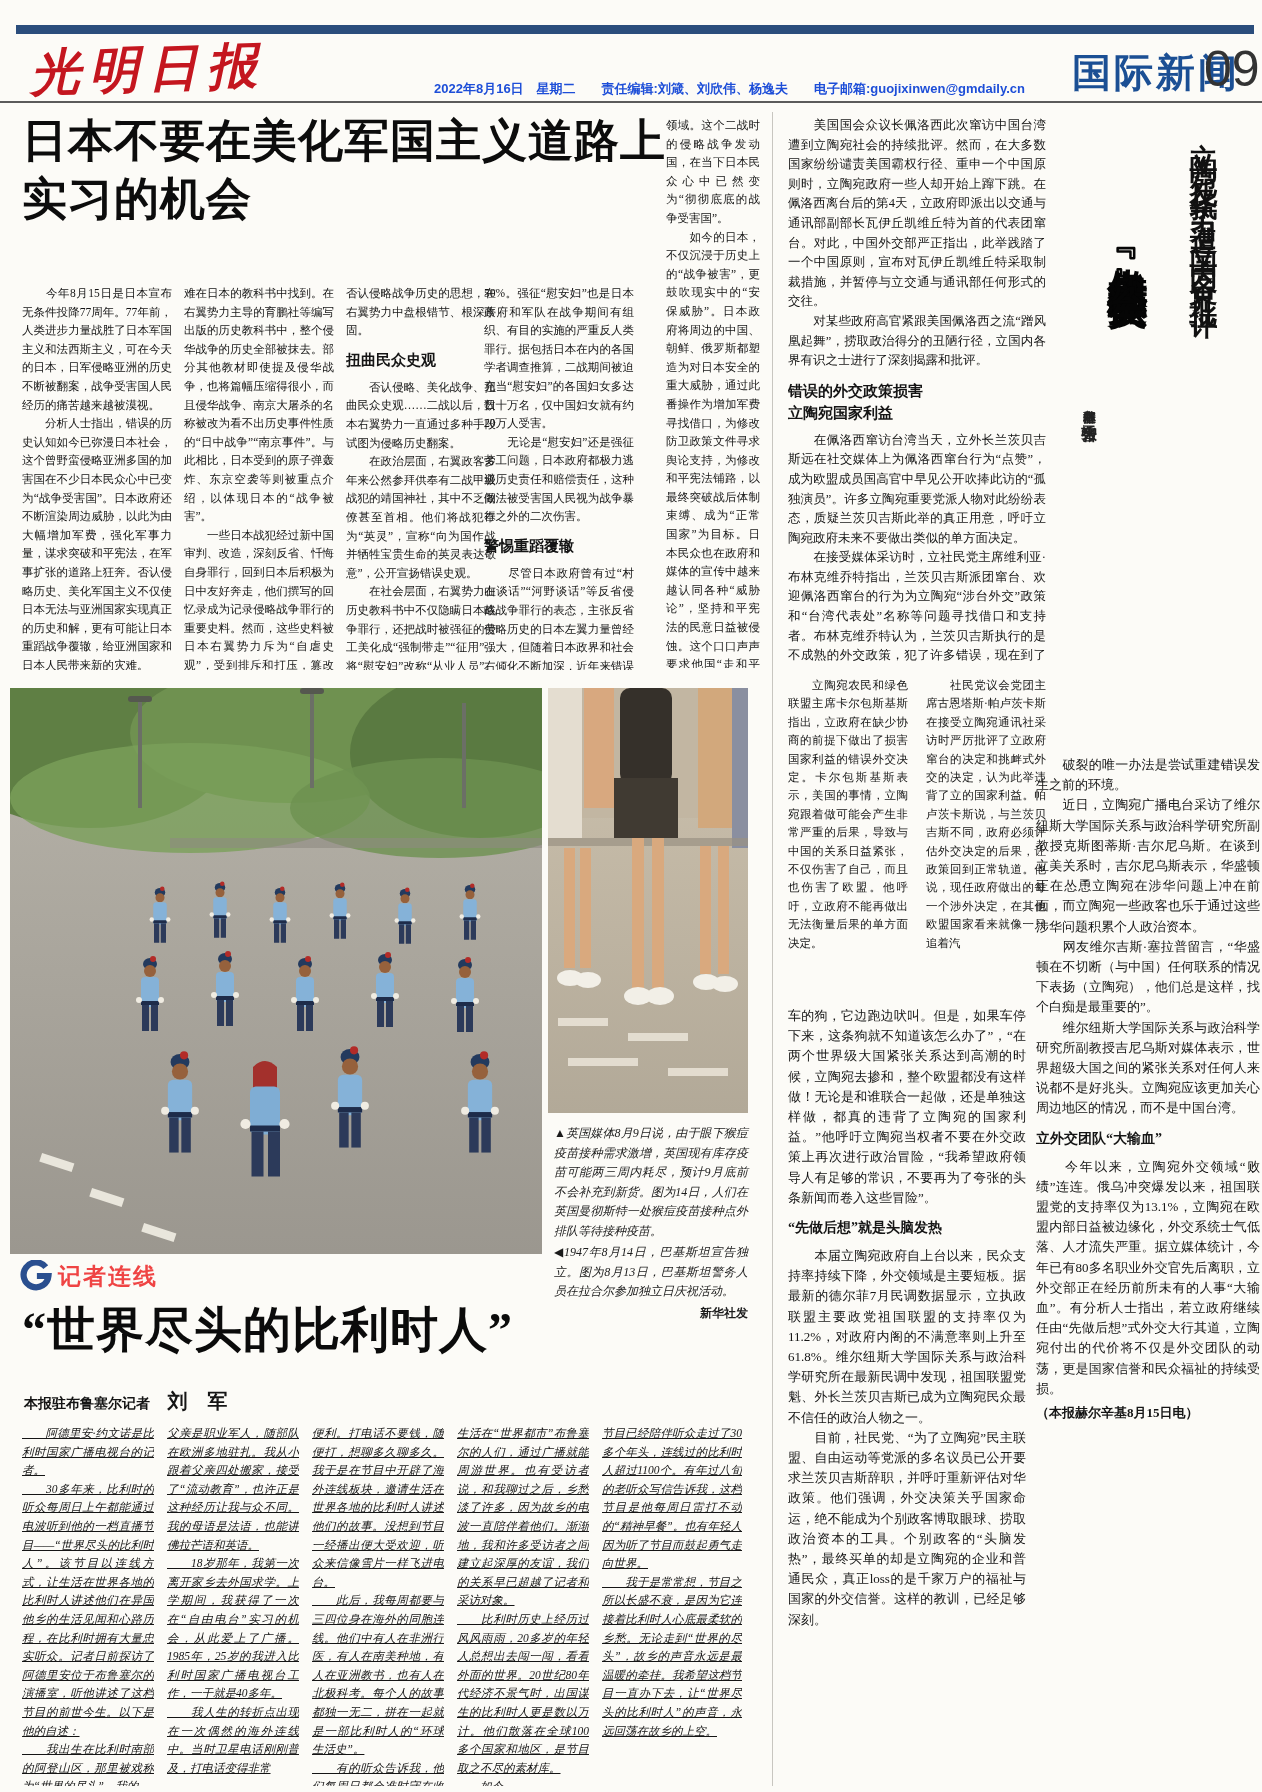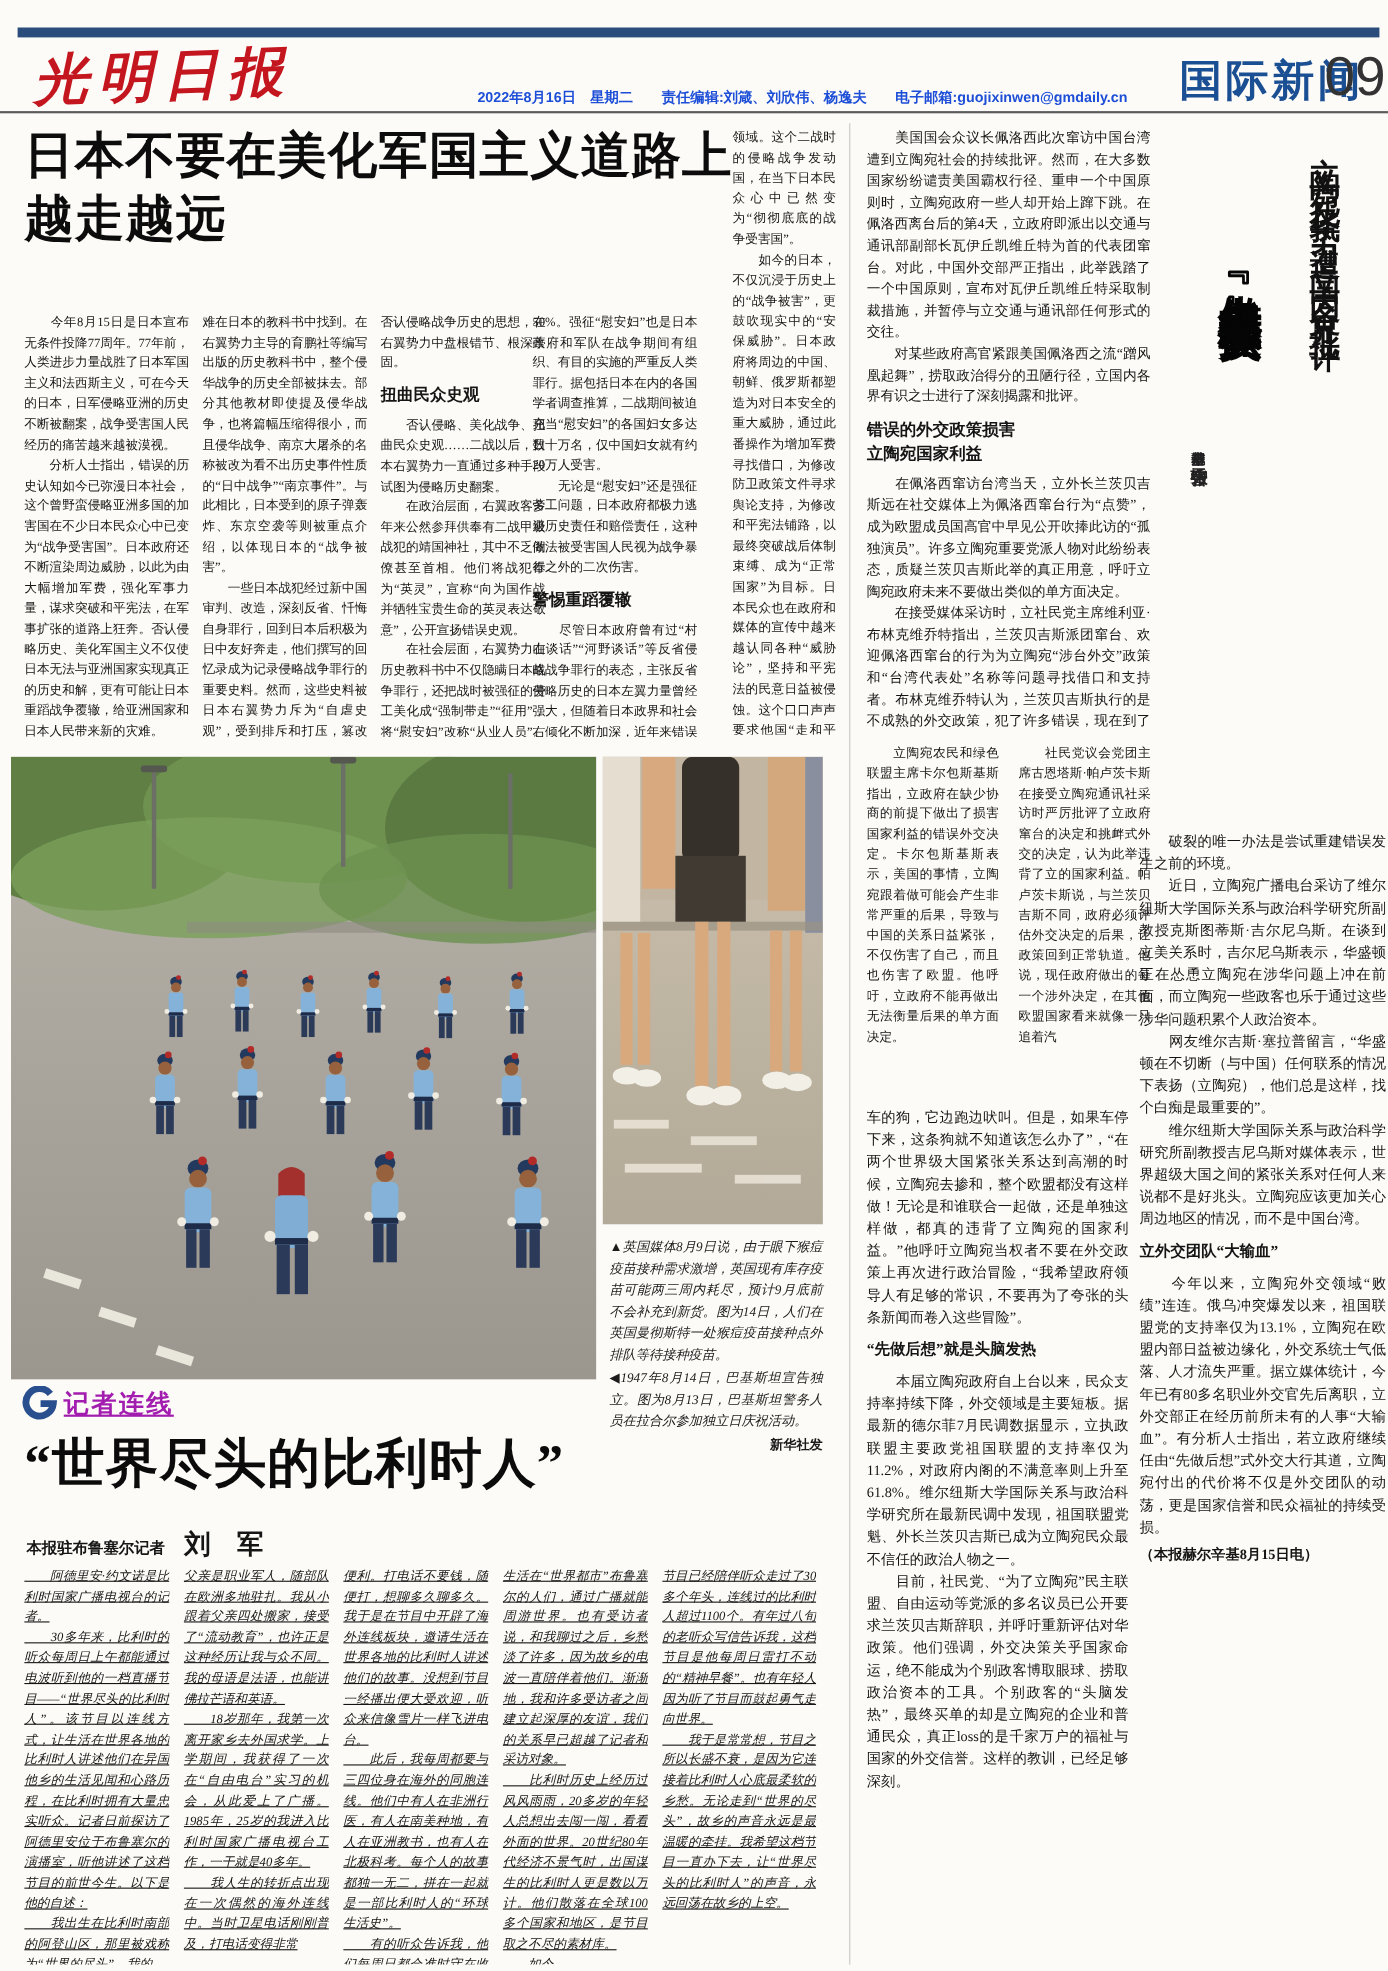--- a/index.html
+++ b/index.html
@@ -39,44 +39,44 @@
   .v-byline{position:absolute;left:1078px;top:400px;height:300px;font-size:13px;color:#222;}
   .v-byline .name{font-size:16px;font-weight:bold;margin-top:10px;}
   
   .photo{position:absolute;overflow:hidden;background:#b9b5ac;}
   .caption{position:absolute;font-size:12px;line-height:19.5px;font-style:italic;color:#1b1b1b;
            text-align:justify;}
   .caption .seg{margin-bottom:2px;}
   .photo-credit{font-style:normal;font-weight:bold;text-align:right;margin-top:2px;}
   
   .badge{position:absolute;left:20px;top:1260px;display:flex;align-items:center;gap:6px;}
-  .badge-label{font-size:23px;font-weight:900;color:#a21caf;
-               font-family:"Liberation Sans",sans-serif;letter-spacing:2px;text-decoration:underline;}
+  .badge-label{font-size:23px;font-weight:900;color:#ef4444;
+               font-family:"Liberation Sans",sans-serif;letter-spacing:2px;}
   .be-headline{position:absolute;left:22px;top:1298px;width:700px;font-size:48px;font-weight:900;
                letter-spacing:1px;color:#0b0b0b;}
   .be-byline{position:absolute;left:24px;top:1388px;font-size:14px;font-weight:bold;}
-  .be-byline .name{font-size:24px;margin-left:14px;}
+  .be-byline .name{font-size:20px;margin-left:14px;}
   .be-col{font-size:11.5px;line-height:18.6px;font-style:italic;text-decoration:underline;}
 </style>
 </head>
 <body>
 
 <div class="page">
 
   <div class="topbar"></div>
   <div class="masthead">光明日报</div>
   <div class="dateline">2022年8月16日　星期二　　责任编辑:刘箴、刘欣伟、杨逸夫　　电子邮箱:guojixinwen@gmdaily.cn</div>
   <div class="section-title">国际新闻</div>
   <div class="page-num">09</div>
   <div class="header-rule"></div>
   <div class="v-divider"></div>
 
   <div class="jp-headline">
     <div>日本不要在美化军国主义道路上</div>
-    <div>越走越远</div>
+    <div>实习的机会</div>
   </div>
 
   <div class="col jp-col" style="left:22px;top:284px;width:150px;height:386px;">
     <p class="seg">　　今年8月15日是日本宣布无条件投降77周年。77年前，人类进步力量战胜了日本军国主义和法西斯主义，可在今天的日本，日军侵略亚洲的历史不断被翻案，战争受害国人民经历的痛苦越来越被漠视。
 　　分析人士指出，错误的历史认知如今已弥漫日本社会，这个曾野蛮侵略亚洲多国的加害国在不少日本民众心中已变为“战争受害国”。日本政府还不断渲染周边威胁，以此为由大幅增加军费，强化军事力量，谋求突破和平宪法，在军事扩张的道路上狂奔。否认侵略历史、美化军国主义不仅使日本无法与亚洲国家实现真正的历史和解，更有可能让日本重蹈战争覆辙，给亚洲国家和日本人民带来新的灾难。</p>
 
   </div>
 
   <div class="col jp-col" style="left:184px;top:284px;width:150px;height:386px;">
     <p class="seg">难在日本的教科书中找到。在右翼势力主导的育鹏社等编写出版的历史教科书中，整个侵华战争的历史全部被抹去。部分其他教材即使提及侵华战争，也将篇幅压缩得很小，而且侵华战争、南京大屠杀的名称被改为看不出历史事件性质的“日中战争”“南京事件”。与此相比，日本受到的原子弹轰炸、东京空袭等则被重点介绍，以体现日本的“战争被害”。

